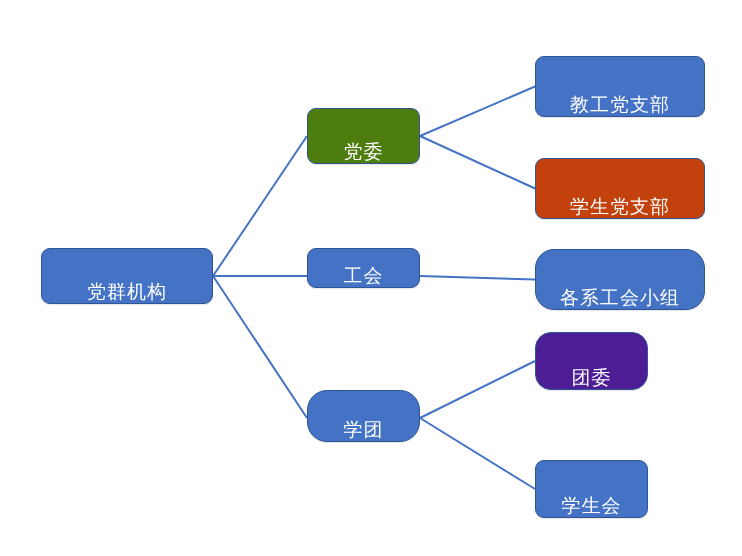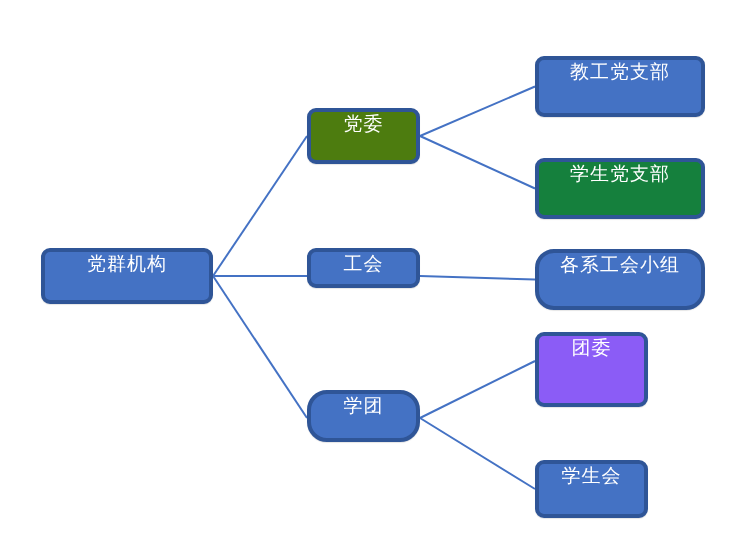--- a/index.html
+++ b/index.html
@@ -21,25 +21,25 @@
     left: 0;
     top: 0;
     width: 742px;
     height: 556px;
     pointer-events: none;
   }
   .node {
     position: absolute;
     box-sizing: border-box;
     display: flex;
-    align-items: flex-start;
+    align-items: flex-end;
     justify-content: center;
     border-radius: 9px;
     background: #4472C4;
-    border: 4px solid #14532d;
+    border: 1px solid #14532d;
     color: #ffffff;
     font-size: 19px;
     line-height: 1.2;
     letter-spacing: 1px;
     white-space: nowrap;
     box-shadow: 0 1px 1px rgba(0,0,0,0.10);
     z-index: 2;
   }
   .node-label {
     pointer-events: none;
@@ -69,26 +69,26 @@
       </div>
       <div class="node" style="left: 307px; top: 248px; width: 113px; height: 40px; background: rgb(68, 114, 196); border-color: rgb(47, 85, 151); color: rgb(255, 255, 255); border-radius: 9px;">
         <span class="node-label">工会</span>
       </div>
       <div class="node" style="left: 307px; top: 390px; width: 113px; height: 52px; background: rgb(68, 114, 196); border-color: rgb(47, 85, 151); color: rgb(255, 255, 255); border-radius: 20px;">
         <span class="node-label">学团</span>
       </div>
       <div class="node" style="left: 535px; top: 56px; width: 170px; height: 61px; background: rgb(68, 114, 196); border-color: rgb(47, 85, 151); color: rgb(255, 255, 255); border-radius: 9px;">
         <span class="node-label">教工党支部</span>
       </div>
-      <div class="node" style="left: 535px; top: 158px; width: 170px; height: 61px; background: #15803d; border-color: rgb(47, 85, 151); color: rgb(255, 255, 255); border-radius: 9px;">
+      <div class="node" style="left: 535px; top: 158px; width: 170px; height: 61px; background: #c2410c; border-color: rgb(47, 85, 151); color: rgb(255, 255, 255); border-radius: 9px;">
         <span class="node-label">学生党支部</span>
       </div>
       <div class="node" style="left: 535px; top: 249px; width: 170px; height: 61px; background: rgb(68, 114, 196); border-color: rgb(47, 85, 151); color: rgb(255, 255, 255); border-radius: 19px;">
         <span class="node-label">各系工会小组</span>
       </div>
-      <div class="node" style="left: 535px; top: 332px; width: 113px; height: 75px; background: #8b5cf6; border-color: rgb(47, 85, 151); color: rgb(255, 255, 255); border-radius: 9px;">
+      <div class="node" style="left: 535px; top: 332px; width: 113px; height: 58px; background: #4c1d95; border-color: rgb(47, 85, 151); color: rgb(255, 255, 255); border-radius: 16px;">
         <span class="node-label">团委</span>
       </div>
       <div class="node" style="left: 535px; top: 460px; width: 113px; height: 58px; background: rgb(68, 114, 196); border-color: rgb(47, 85, 151); color: rgb(255, 255, 255); border-radius: 9px;">
         <span class="node-label">学生会</span>
       </div>
     </div>
 </div>
 
 </body></html>

